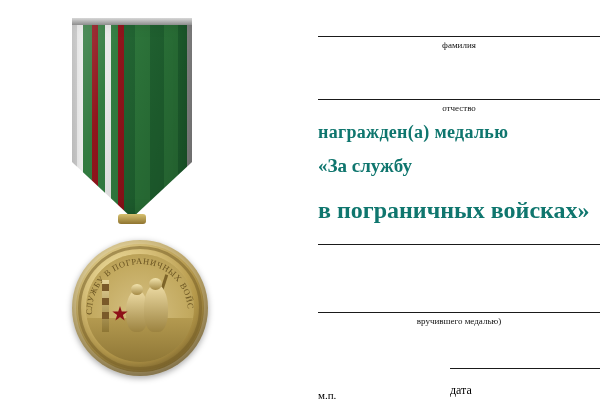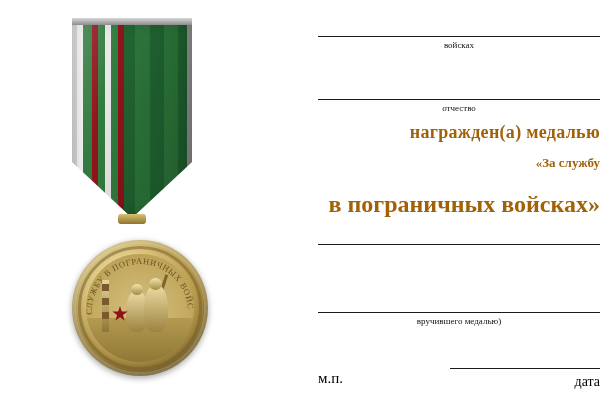--- a/index.html
+++ b/index.html
@@ -201,46 +201,47 @@
     font-size: 9px;
     color: #111;
     margin-top: 3px;
     font-family: "Liberation Serif", serif;
   }
   .award-text {
     position: absolute;
     left: 0;
     top: 122px;
     width: 100%;
-    text-align: right;
-    color: #a16207;
+    text-align: left;
+    color: #0f766e;
     font-weight: bold;
     font-family: "Liberation Serif", serif;
   }
   .award-line1 { font-size: 18px; letter-spacing: 0.3px; }
-  .award-line2 { font-size: 13px; margin-top: 12px; font-family: Liberation Serif, serif; }
+  .award-line2 { font-size: 19px; margin-top: 12px; font-family: Liberation Serif, serif; }
   .award-line3 { font-size: 24px; margin-top: 20px; }
 
   .footer-row {
     position: absolute;
     left: 0;
     top: 362px;
     width: 100%;
     display: flex;
     align-items: flex-start;
     justify-content: space-between;
   }
   .mp-label {
-    font-size: 15px;
+    font-size: 11px;
     padding-top: 8px;
     white-space: nowrap;
+    margin-top: 19px;
   }
   .date-block { width: 150px; }
   .date-rule { height: 1px; background: #1a1a1a; width: 150px; margin-top: 6px; }
-  .date-caption { text-align: right; font-size: 14px; margin-top: 5px; }
+  .date-caption { text-align: left; font-size: 12px; margin-top: 14px; }
 </style>
 </head>
 <body>
 
 <div class="page">
 
   <div class="medal-area">
 
     <div class="ribbon-wrap">
       <div class="ribbon"></div>
@@ -274,21 +275,21 @@
           <textPath href="#arcTop" startOffset="50%" id="medal-inscription-text">ЗА СЛУЖБУ В ПОГРАНИЧНЫХ ВОЙСКАХ</textPath>
         </text>
       </svg>
     </div>
   </div>
 
   <div class="cert">
 
     <div class="line-block" style="top:36px">
       <div class="rule"></div>
-      <div class="caption">войсках</div>
+      <div class="caption">фамилия</div>
     </div>
 
 
     <div class="line-block" style="top:99px">
       <div class="rule"></div>
       <div class="caption">отчество</div>
     </div>
 
     <div class="award-text">
       <div class="award-line1">награжден(а) медалью</div>

